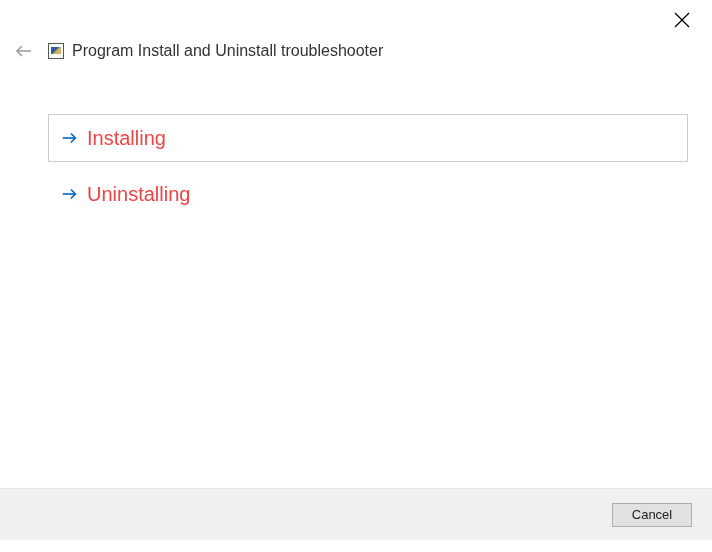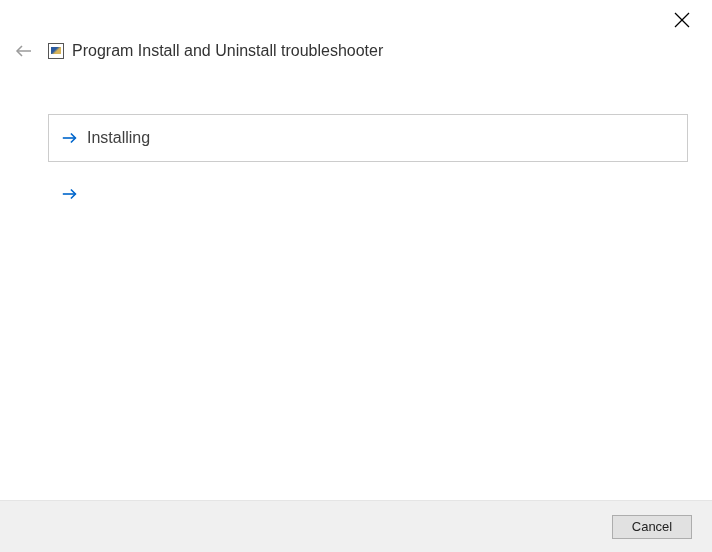--- a/index.html
+++ b/index.html
@@ -86,29 +86,29 @@
       border: 1px solid #cccccc;
     }
     .option-arrow {
       width: 18px;
       height: 18px;
       color: #0066cc;
       margin-right: 8px;
       flex-shrink: 0;
     }
     .option-label {
-      font-size: 16px;
-      color: #404040;
+      font-size: 20px;
+      color: #ef4444;
     }
     .option + .option {
       margin-top: 8px;
     }
     .footer {
       position: absolute;
-      bottom: 0;
+      bottom: 12px;
       left: 0;
       right: 0;
       height: 52px;
       background: #f0f0f0;
       border-top: 1px solid #e5e5e5;
       display: flex;
       justify-content: flex-end;
       align-items: center;
       padding-right: 20px;
     }
@@ -154,18 +154,19 @@
       <polyline points="11,5 16,10 11,15" fill="none" stroke="currentColor" stroke-width="1.8"></polyline>
     </svg>
     <span class="option-label">Installing</span>
   </div>
 
   <div class="option">
     <svg class="option-arrow" viewBox="0 0 20 20">
       <line x1="2" y1="10" x2="16" y2="10" stroke="currentColor" stroke-width="1.8"></line>
       <polyline points="11,5 16,10 11,15" fill="none" stroke="currentColor" stroke-width="1.8"></polyline>
     </svg>
+    <span class="option-label">Uninstalling</span>
   </div>
 </div>
 
 <div class="footer">
   <button class="cancel-btn">Cancel</button>
 </div>
 
 </body></html>

